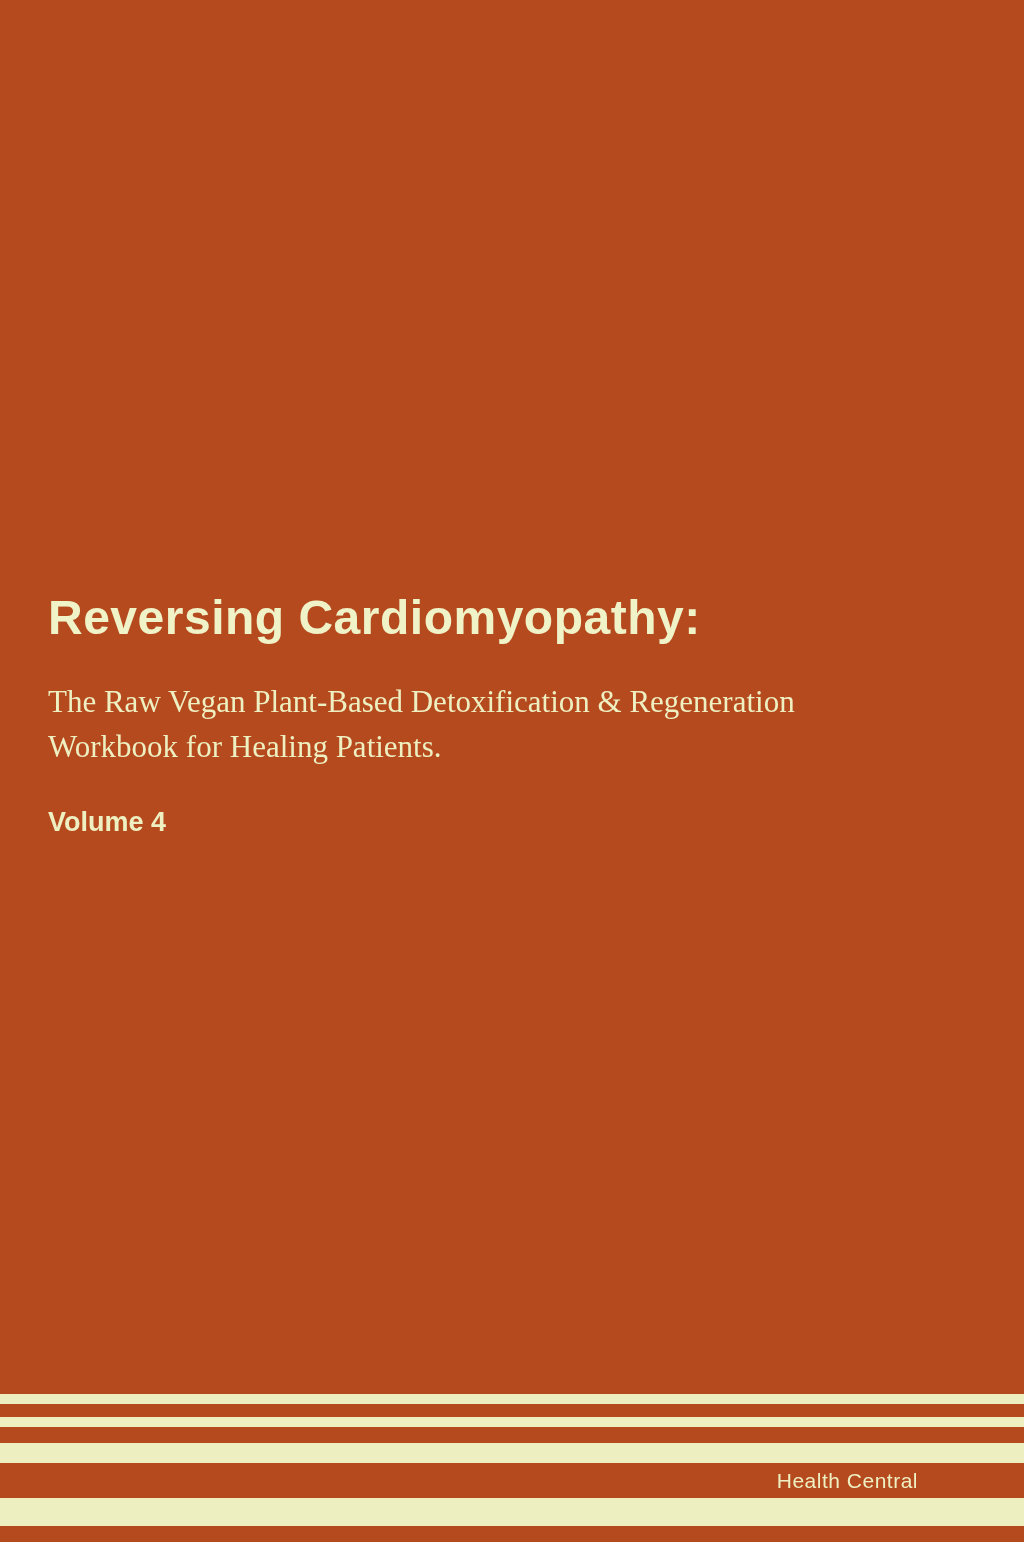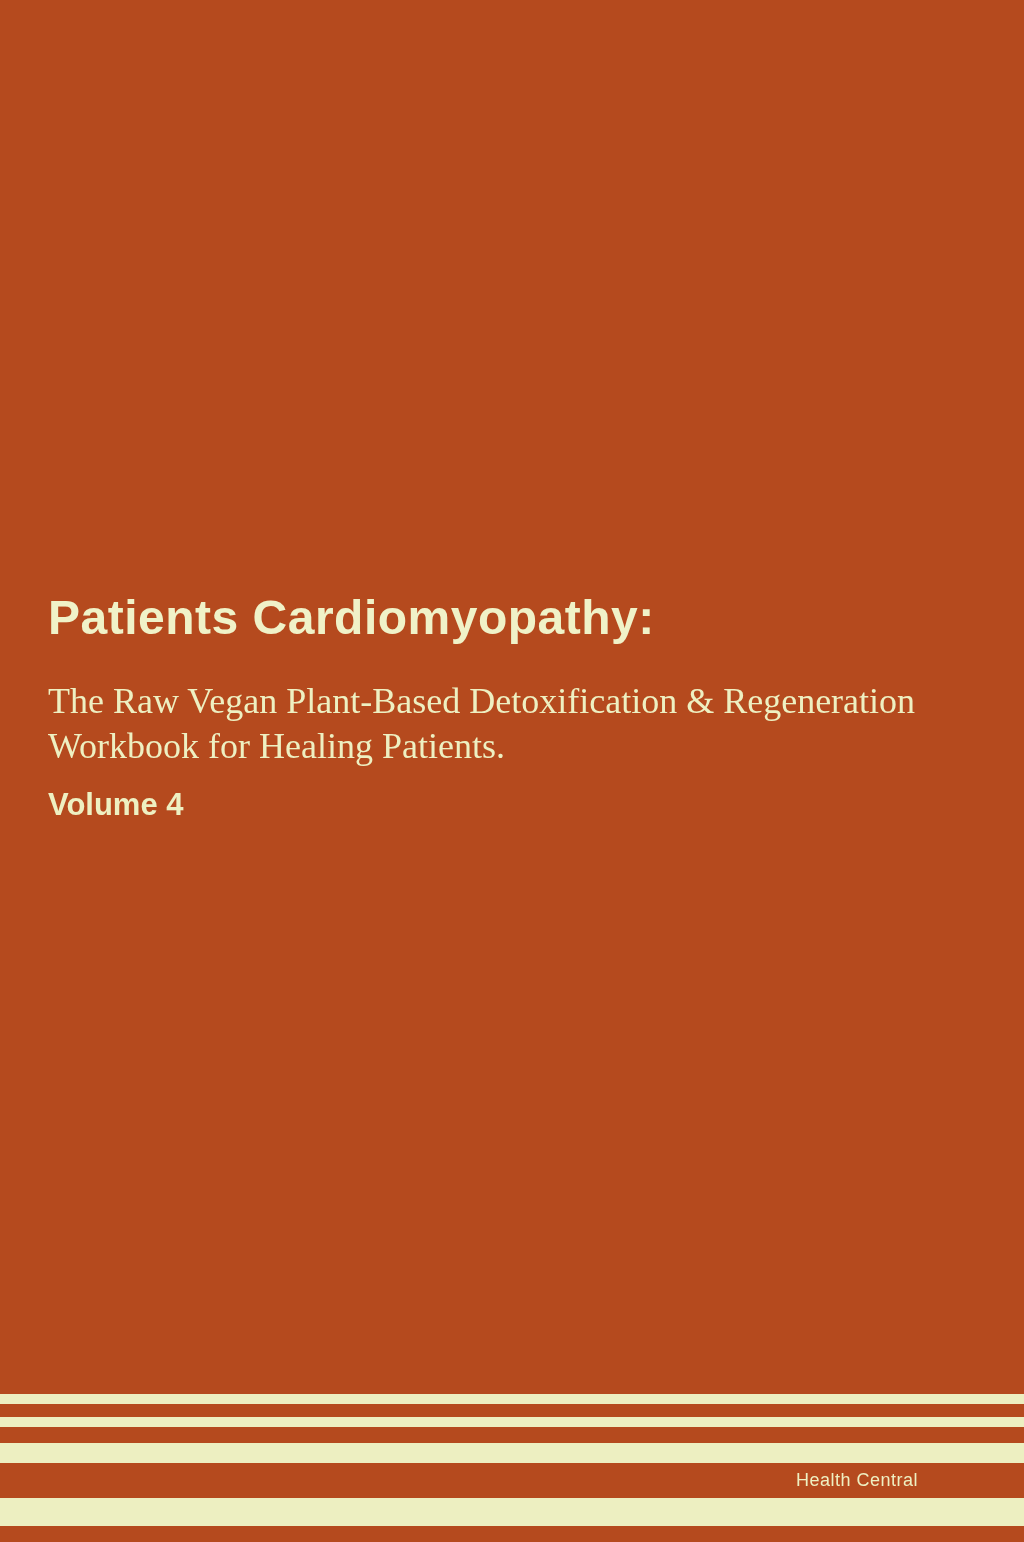--- a/index.html
+++ b/index.html
@@ -26,63 +26,63 @@
     font-size:48px;
     line-height:66px;
     letter-spacing:0.5px;
     color:#f0f2c8;
   }
   .title span{display:block;}
   .subtitle{
     margin:28px 0 0 0;
     font-family:"Liberation Serif",serif;
     font-weight:normal;
-    font-size:36px;
+    font-size:31px;
     line-height:45px;
     max-width:880px;
     color:#eef0c2;
   }
   .volume{
-    margin:18px 0 0 0;
+    margin:38px 0 0 0;
     font-family:"Liberation Sans",sans-serif;
     font-weight:bold;
-    font-size:31px;
+    font-size:27px;
     color:#eef0c2;
   }
   .stripe{
     position:absolute;left:0;width:1024px;
     background:#edefc1;
   }
   .stripe-1{top:1394px;height:10px;}
   .stripe-2{top:1417px;height:10px;}
   .stripe-3{top:1443px;height:20px;}
   .stripe-4{top:1498px;height:28px;}
   .publisher-band{
     position:absolute;left:0;top:1463px;
     width:1024px;height:35px;
     background:#b54a1e;
     display:flex;align-items:center;justify-content:flex-end;
     padding-right:106px;box-sizing:border-box;
   }
   .publisher{
     font-family:"Liberation Sans",sans-serif;
-    font-size:18px;
+    font-size:21px;
     font-weight:normal;
     color:#eef0c2;
     letter-spacing:0.5px;
   }
 </style>
 </head>
 <body>
 
 <div class="cover">
 
   <div class="text-block">
     <h1 class="title">
-      <span>Patients Cardiomyopathy:</span>
+      <span>Reversing Cardiomyopathy:</span>
     </h1>
     <p class="subtitle">The Raw Vegan Plant-Based Detoxification &amp; Regeneration Workbook for Healing Patients.</p>
     <p class="volume">Volume 4</p>
   </div>
 
   <div class="stripe stripe-1"></div>
   <div class="stripe stripe-2"></div>
   <div class="stripe stripe-3"></div>
 
   <div class="publisher-band">

